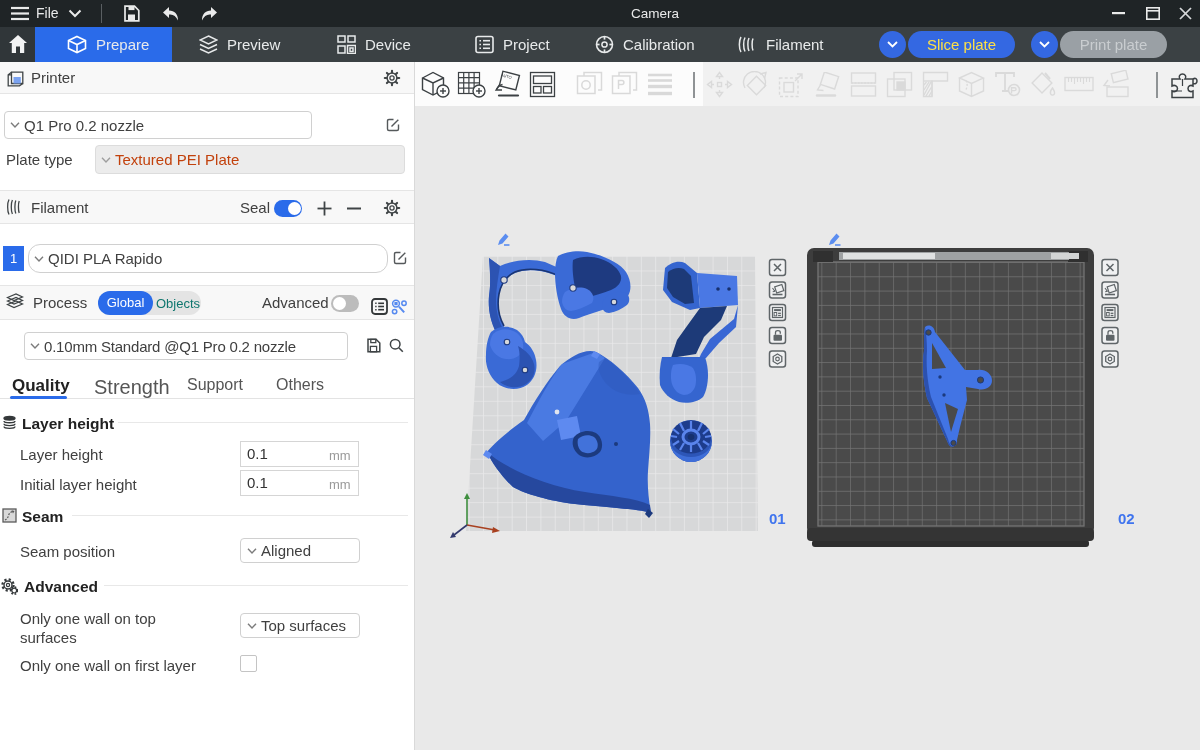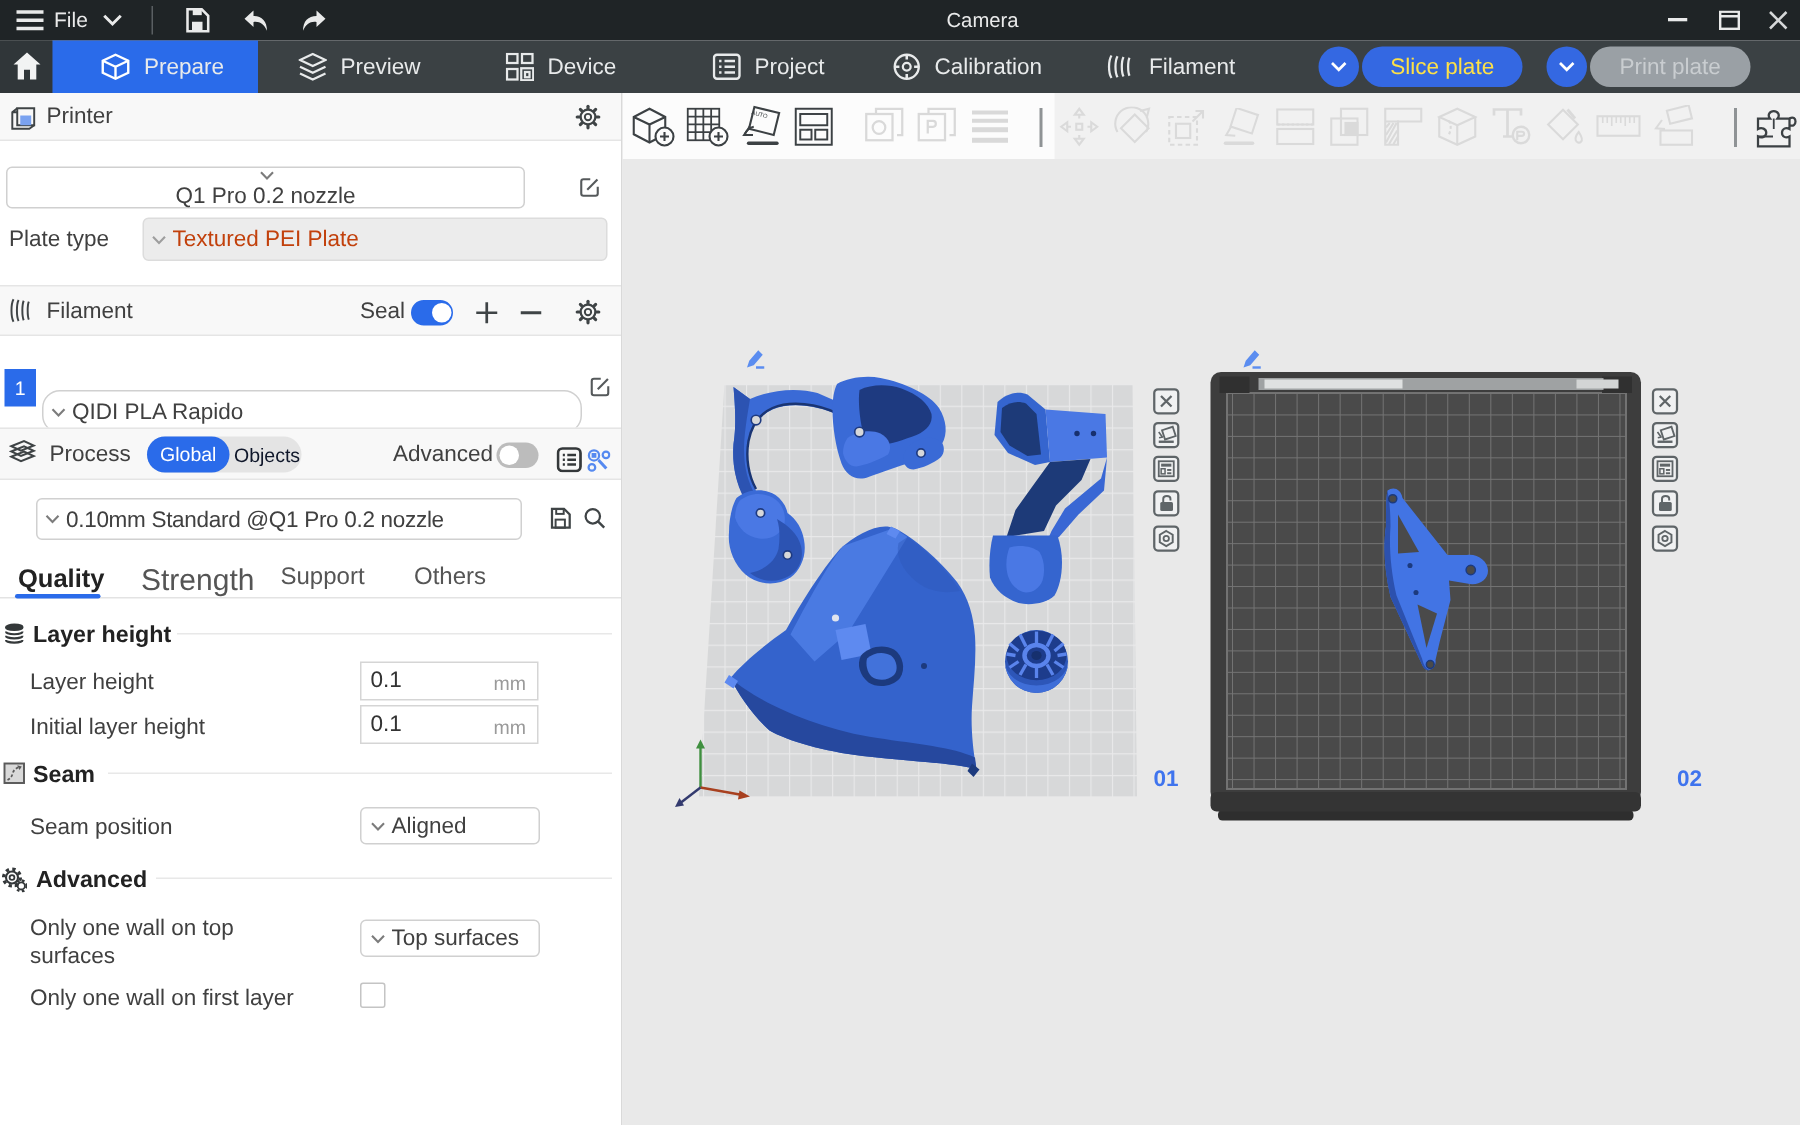--- a/index.html
+++ b/index.html
@@ -560,21 +560,21 @@
           <line x1="9" y1="14.6" x2="9" y2="16.2"></line>
           <line x1="1.8" y1="9" x2="3.4" y2="9"></line>
           <line x1="14.6" y1="9" x2="16.2" y2="9"></line>
           <line x1="3.9" y1="3.9" x2="5.05" y2="5.05"></line>
           <line x1="12.95" y1="12.95" x2="14.1" y2="14.1"></line>
           <line x1="3.9" y1="14.1" x2="5.05" y2="12.95"></line>
           <line x1="12.95" y1="5.05" x2="14.1" y2="3.9"></line>
         </g>
       </svg>
 
-    <div class="ddbox" style="left:4px;top:49px;width:346px;height:28px;flex-direction:column;">
+    <div class="ddbox" style="left:4px;top:49px;width:308px;height:28px;">
       <svg class="chev" viewBox="0 0 10 10">
           <path d="M1 2.8 L5 7 L9 2.8" fill="none" stroke="#7c7c7c" stroke-width="1.4"></path>
         </svg>
       <span>Q1 Pro 0.2 nozzle</span>
     </div>
     <svg class="abs" style="left:386px;top:56px" width="14" height="14" viewBox="0 0 14 14">
         <path d="M7.5 1.5 H3 C1.9 1.5 1.5 1.9 1.5 3 V11 C1.5 12.1 1.9 12.5 3 12.5 H11 C12.1 12.5 12.5 12.1 12.5 11 V6.5" fill="none" stroke="#55595b" stroke-width="1.4"></path>
         <line x1="5.5" y1="8.5" x2="12.3" y2="1.7" stroke="#55595b" stroke-width="1.4"></line>
       </svg>
 
@@ -617,21 +617,21 @@
           <line x1="1.8" y1="9" x2="3.4" y2="9"></line>
           <line x1="14.6" y1="9" x2="16.2" y2="9"></line>
           <line x1="3.9" y1="3.9" x2="5.05" y2="5.05"></line>
           <line x1="12.95" y1="12.95" x2="14.1" y2="14.1"></line>
           <line x1="3.9" y1="14.1" x2="5.05" y2="12.95"></line>
           <line x1="12.95" y1="5.05" x2="14.1" y2="3.9"></line>
         </g>
       </svg>
 
     <div class="abs" style="left:3px;top:184px;width:21px;height:25px;background:#2a6bea;color:#fff;font-size:13px;text-align:center;line-height:25px;">1</div>
-    <div class="ddbox" style="left:28px;top:198px;width:360px;height:29px;border-radius:12px;">
+    <div class="ddbox" style="left:28px;top:182px;width:360px;height:29px;border-radius:12px;">
       <svg class="chev" viewBox="0 0 10 10">
           <path d="M1 2.8 L5 7 L9 2.8" fill="none" stroke="#7c7c7c" stroke-width="1.4"></path>
         </svg>
       <span>QIDI PLA Rapido</span>
     </div>
     <svg class="abs" style="left:393px;top:189px" width="14" height="14" viewBox="0 0 14 14">
         <path d="M7.5 1.5 H3 C1.9 1.5 1.5 1.9 1.5 3 V11 C1.5 12.1 1.9 12.5 3 12.5 H11 C12.1 12.5 12.5 12.1 12.5 11 V6.5" fill="none" stroke="#55595b" stroke-width="1.4"></path>
         <line x1="5.5" y1="8.5" x2="12.3" y2="1.7" stroke="#55595b" stroke-width="1.4"></line>
       </svg>
 
@@ -639,21 +639,21 @@
     <svg class="abs" style="left:6px;top:230px" width="18" height="18" viewBox="0 0 18 18">
         <g fill="none" stroke="#3f4446" stroke-width="1.3">
           <path d="M1.5 5.5 L10 2 L16.5 5 L8 8.5 Z"></path>
           <path d="M1.5 9 L10 5.5 L16.5 8.5 L8 12 Z"></path>
           <path d="M1.5 12.5 L10 9 L16.5 12 L8 15.5 Z"></path>
         </g>
       </svg>
     <span class="lbl" style="left:33px;top:232px;">Process</span>
     <div class="abs" style="left:98px;top:229px;width:103px;height:24px;background:#e4e4e4;border-radius:12px;"></div>
     <div class="abs" style="left:98px;top:229px;width:55px;height:24px;background:#2a6bea;border-radius:12px;color:#fff;font-size:13px;text-align:center;line-height:24px;">Global</div>
-    <span class="abs" style="left:156px;top:234px;color:#0f172a;font-size:13px;">Objects</span>
+    <span class="abs" style="left:156px;top:234px;color:#0f766e;font-size:13px;">Objects</span>
     <span class="lbl" style="left:262px;top:232px;">Advanced</span>
     <div class="abs" style="left:331px;top:233px;width:28px;height:17px;border-radius:9px;background:#bcbcbc;"></div>
     <div class="abs" style="left:333px;top:235px;width:13px;height:13px;border-radius:7px;background:#fff;"></div>
     <svg class="abs" style="left:371px;top:236px" width="17" height="17" viewBox="0 0 17 17">
         <rect x="1" y="1" width="15" height="15" rx="3" fill="none" stroke="#34383a" stroke-width="1.8"></rect>
         <g stroke="#34383a" stroke-width="1.6">
           <line x1="4.2" y1="5.3" x2="5.6" y2="5.3"></line>
           <line x1="7.2" y1="5.3" x2="13" y2="5.3"></line>
           <line x1="4.2" y1="8.5" x2="5.6" y2="8.5"></line>
           <line x1="7.2" y1="8.5" x2="13" y2="8.5"></line>

